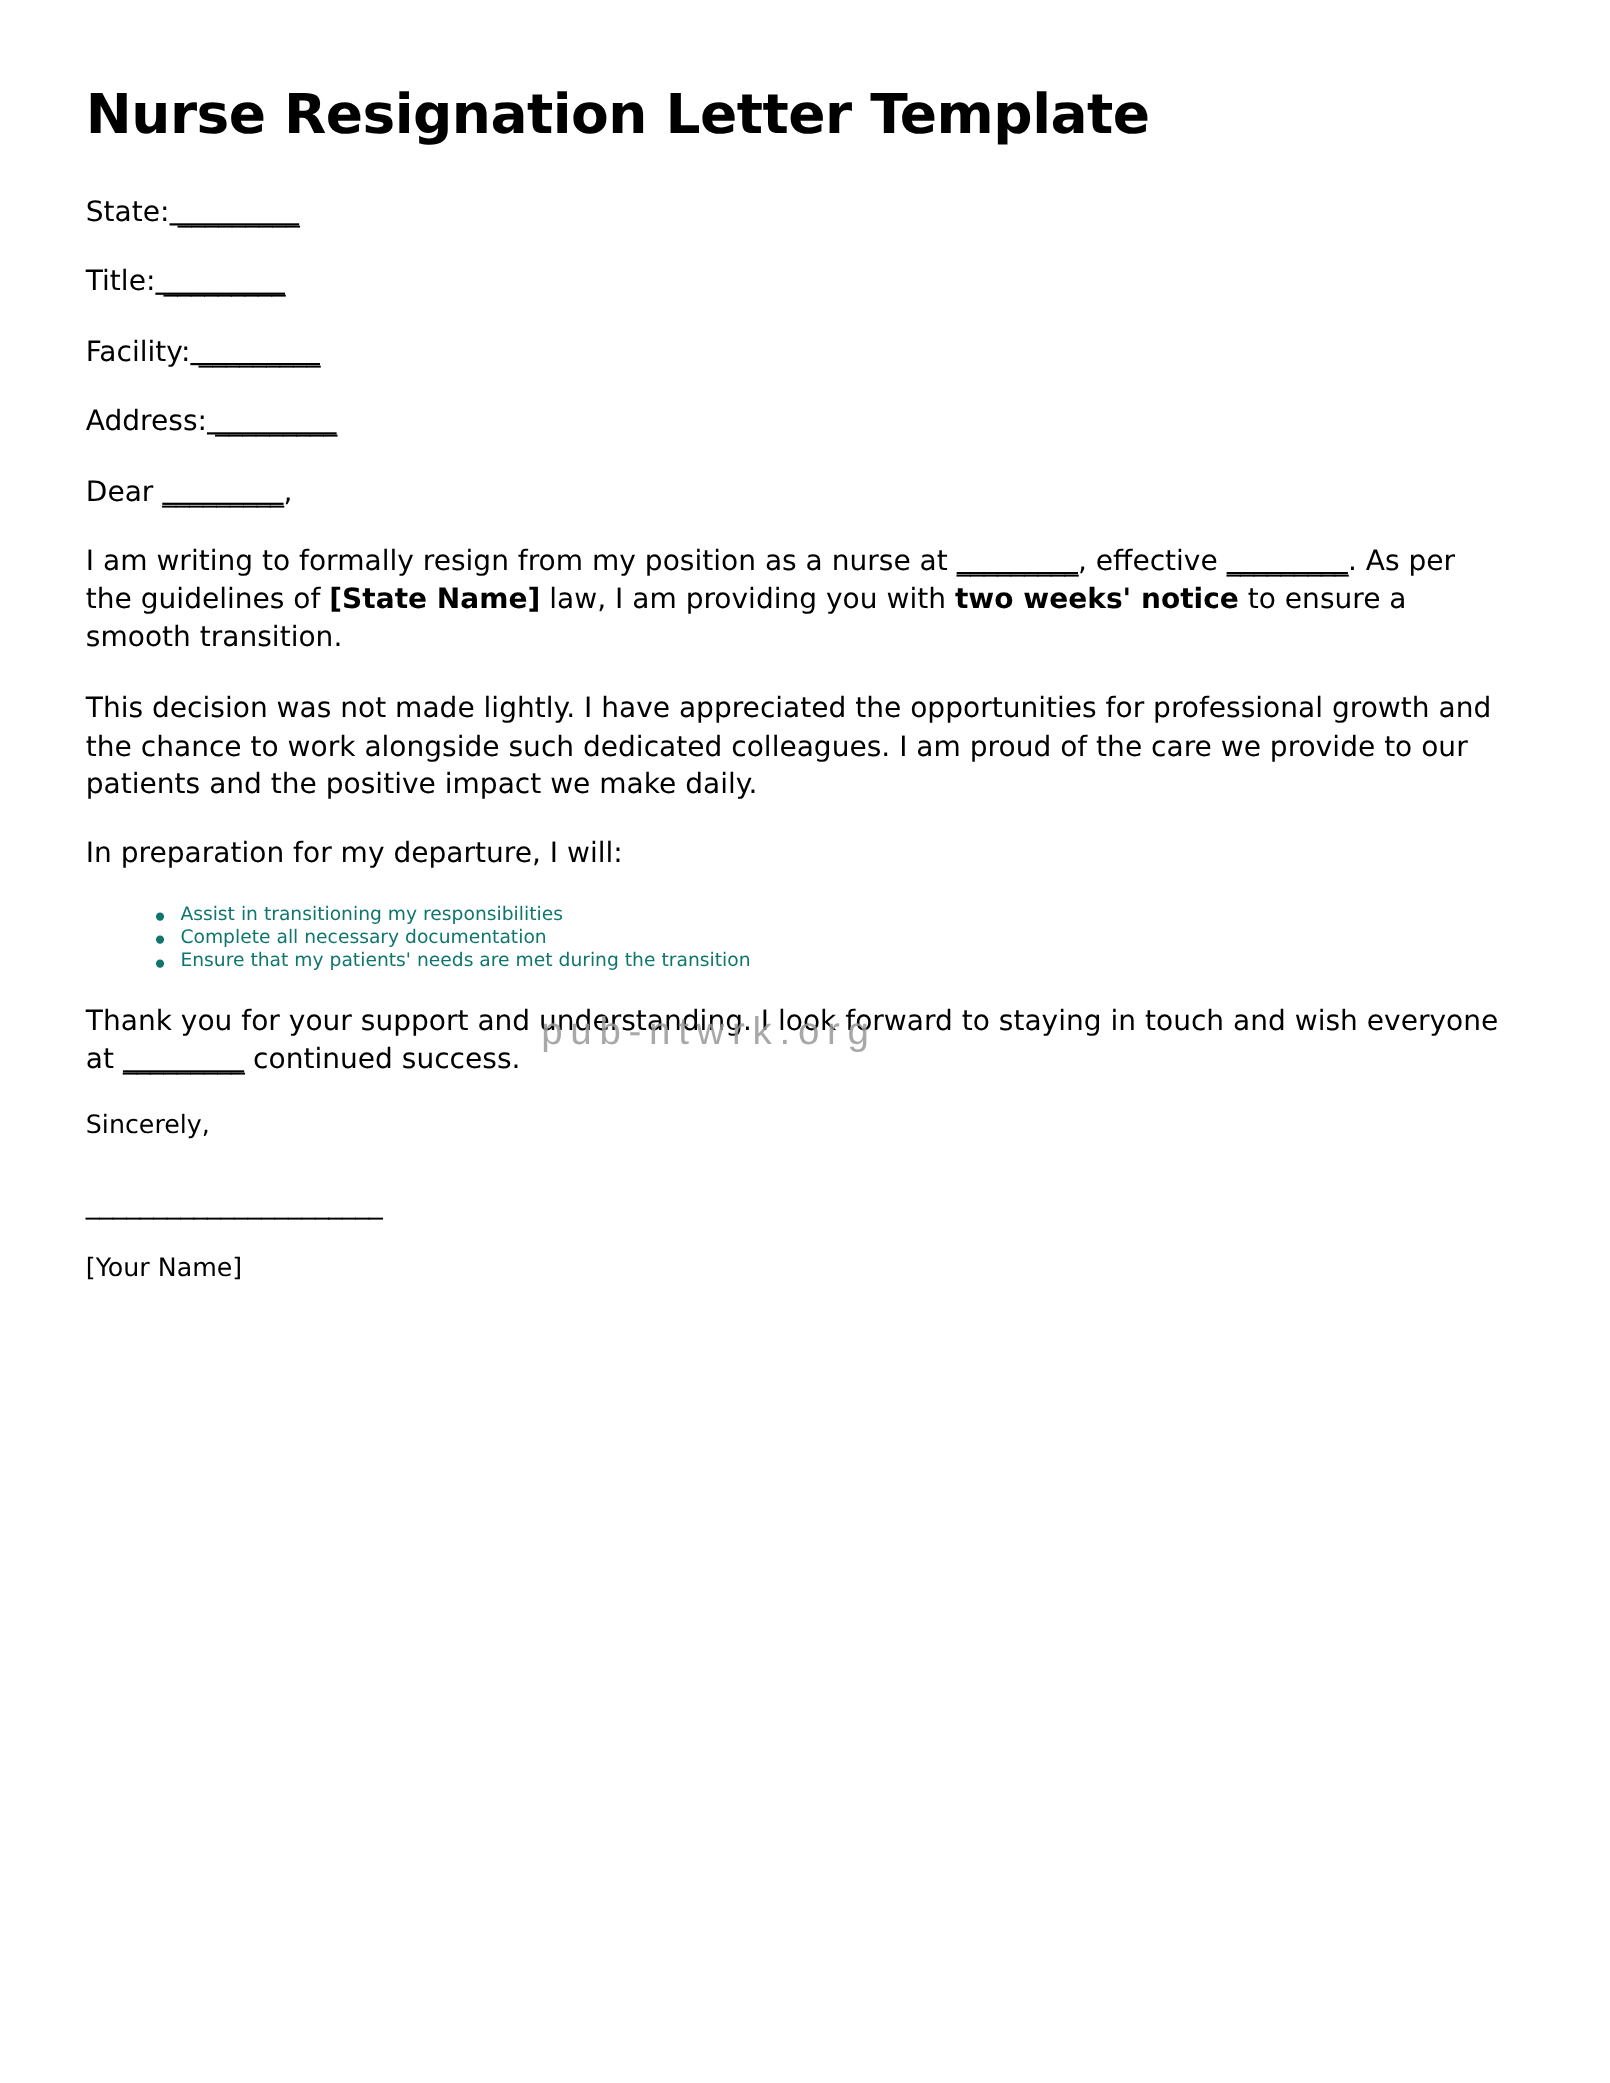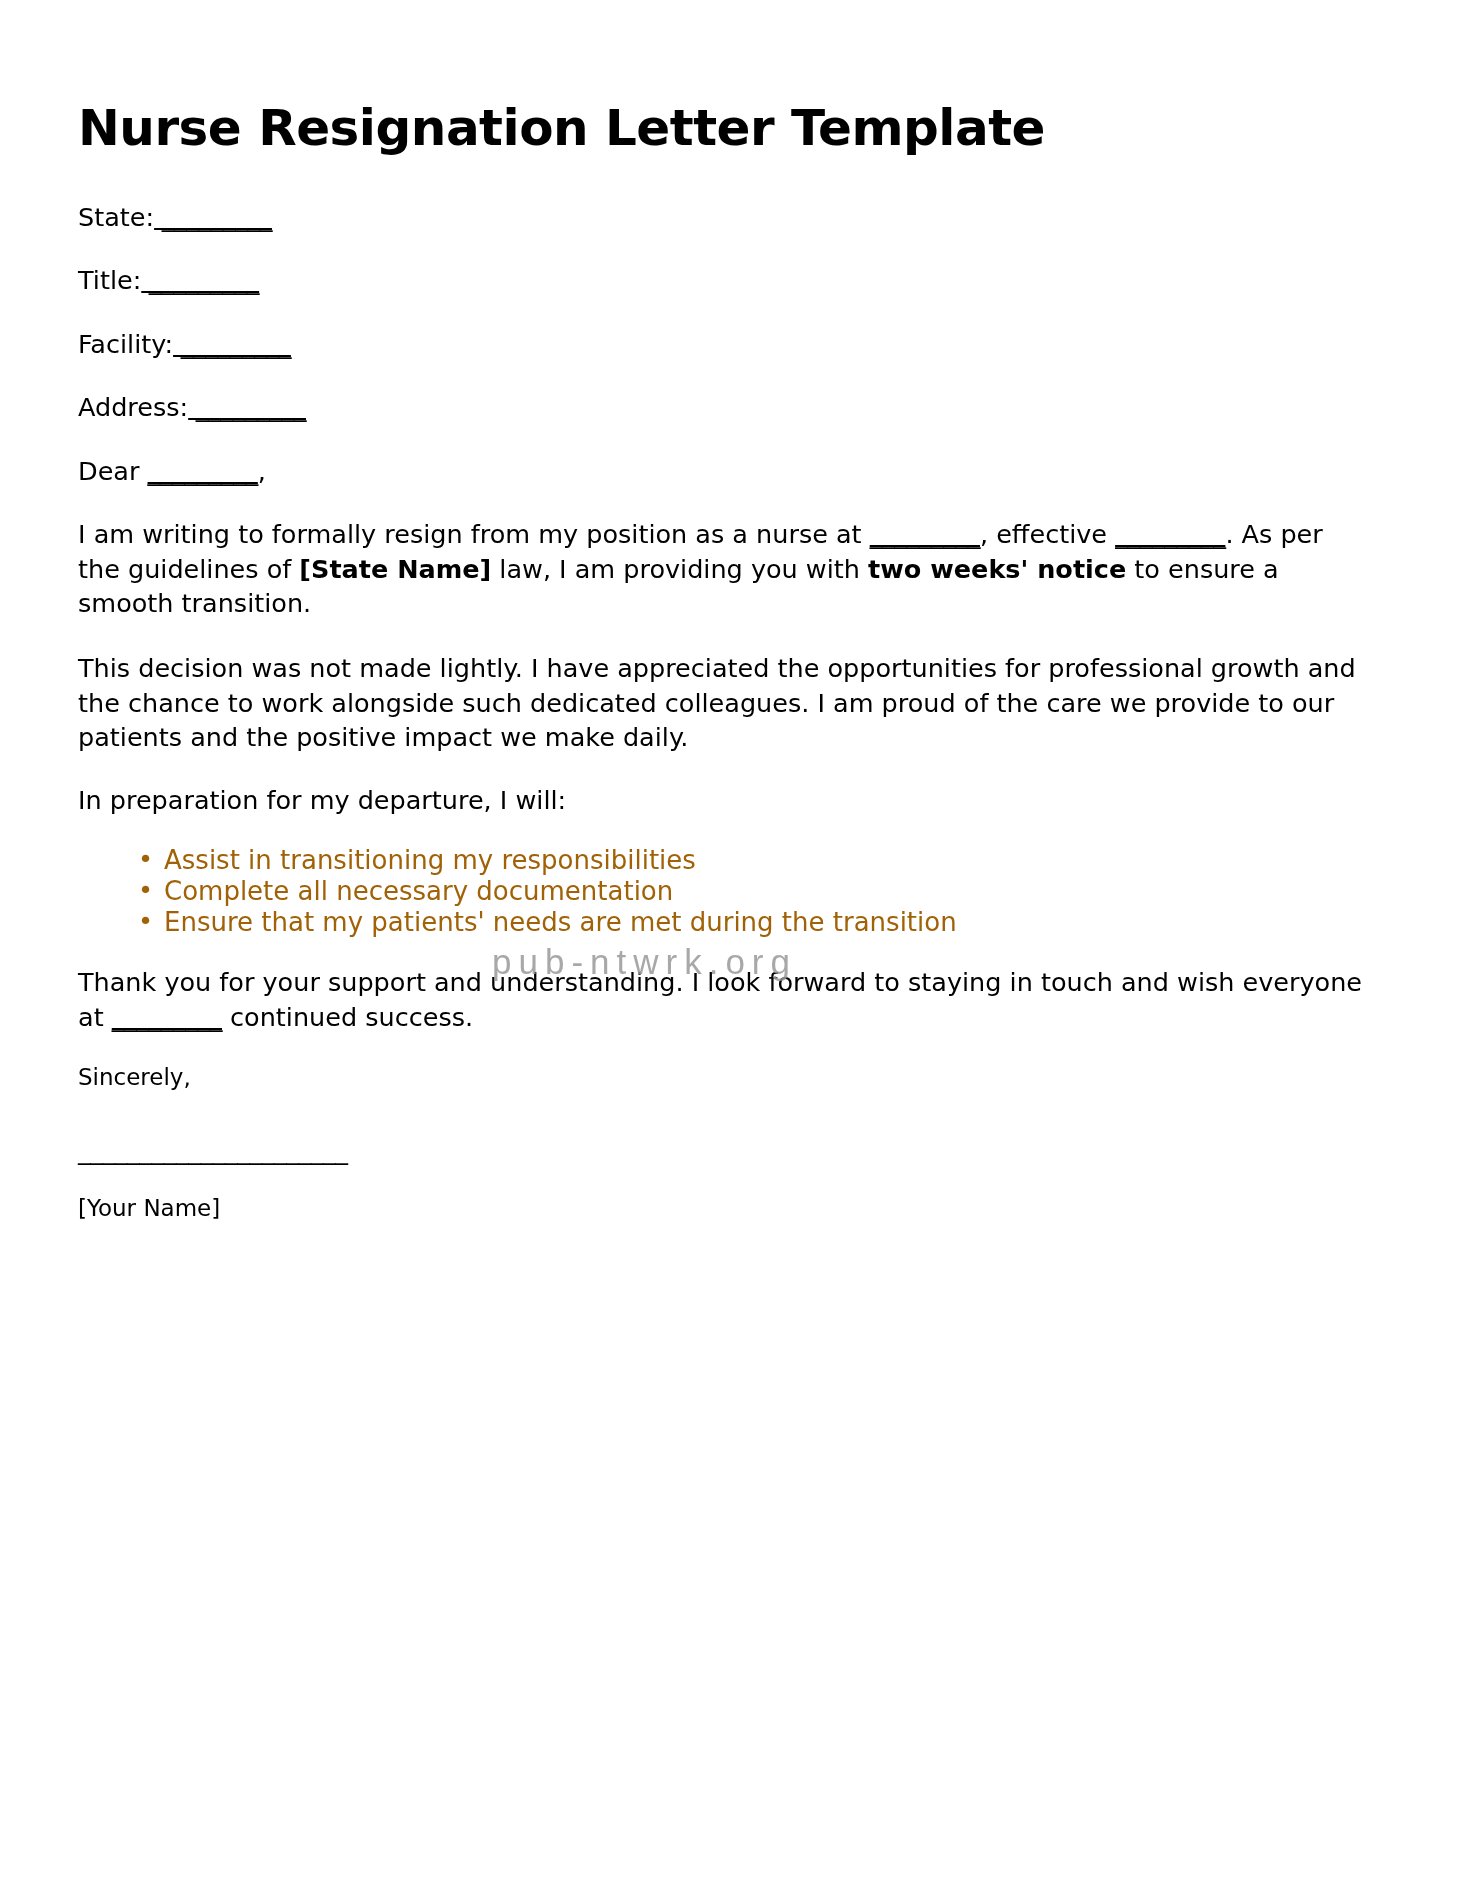--- a/index.html
+++ b/index.html
@@ -15,21 +15,20 @@
     position: relative;
     overflow: hidden;
   }
   .page {
     position: relative;
     width: 1464px;
     height: 1346px;
     background: #ffffff;
     box-sizing: border-box;
     padding: 76px 96px 0 78px;
-    margin-top: 24px;
   }
   .doc-title {
     font-size: 50px;
     font-weight: bold;
     letter-spacing: -0.5px;
     line-height: 1.12;
     margin: 0 0 44px 0;
     color: #000000;
   }
   .field-line {
@@ -55,26 +54,26 @@
     margin-bottom: 30px;
   }
   b, strong { font-weight: bold; }
   ul.task-list {
     margin: 0 0 28px 0;
     padding: 0 0 0 60px;
     list-style: none;
     max-width: 1200px;
   }
   ul.task-list li {
-    font-size: 26px;
+    font-size: 17px;
     line-height: 1.12;
     margin: 0 0 2px 0;
     position: relative;
     padding-left: 26px;
-    color: #a16207;
+    color: #0f766e;
   }
   ul.task-list li::before {
     content: "\2022";
     position: absolute;
     left: 0;
     top: -1px;
     font-size: 25.5px;
     line-height: 1.12;
   }
   .sig-rule {

